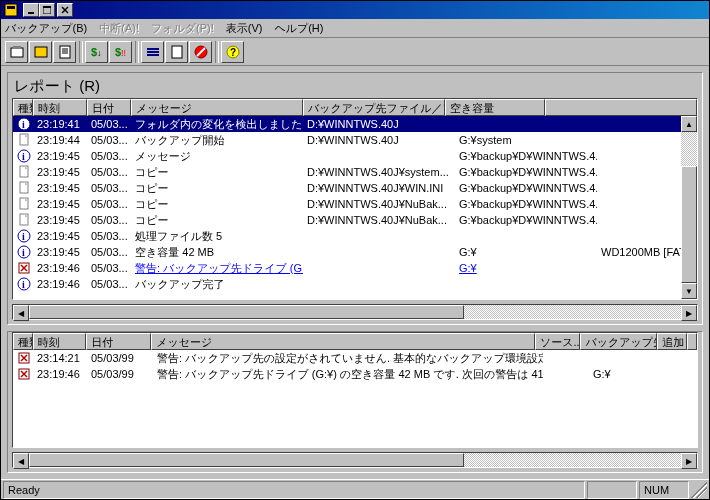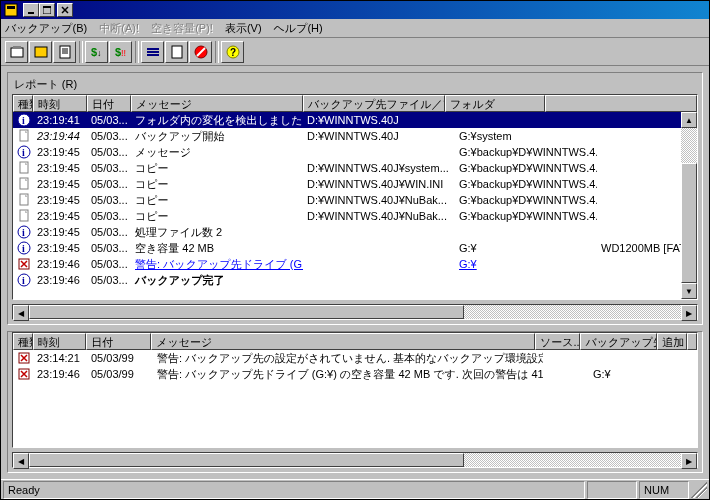--- a/index.html
+++ b/index.html
@@ -13,21 +13,21 @@
 .menubar { height: 19px; display: flex; align-items: center; padding: 0 4px; gap: 12px; border-bottom: 1px solid #808080; }
 .menubar .item { cursor: pointer; }
 .menubar .item.disabled { color: #808080; text-shadow: 1px 1px 0 #fff; }
 .toolbar { height: 28px; display: flex; align-items: center; padding: 2px 4px; gap: 0; border-bottom: 1px solid #808080; }
 .tbtn { width: 23px; height: 22px; border: 1px solid; border-color: #fff #404040 #404040 #fff; background: #c0c0c0; display: flex; align-items: center; justify-content: center; cursor: pointer; margin-right: 1px; }
 .tsep { width: 4px; height: 22px; border-left: 1px solid #808080; border-right: 1px solid #fff; margin: 0 2px; }
 .content { flex: 1; display: flex; flex-direction: column; padding: 6px; gap: 6px; overflow: hidden; }
 .pane { border: 1px solid; border-color: #808080 #fff #fff #808080; display: flex; flex-direction: column; background: #c0c0c0; }
 .pane.report { flex: 1.8; }
 .pane.errors { flex: 1; }
-.pane-label { padding: 4px 6px 2px; font-size: 11px; }
+.pane-label { padding: 4px 6px 2px; font-size: 15px; }
 .listview { flex: 1; display: flex; flex-direction: column; border: 1px solid; border-color: #404040 #fff #fff #404040; background: #fff; margin: 0 4px 4px; position: relative; overflow: hidden; }
 .lv-header { display: flex; background: #c0c0c0; height: 17px; flex-shrink: 0; }
 .lv-header .col { border: 1px solid; border-color: #fff #404040 #404040 #fff; padding: 1px 4px; font-size: 11px; white-space: nowrap; overflow: hidden; }
 .lv-body { flex: 1; overflow: hidden; position: relative; }
 .lv-row { display: flex; height: 16px; align-items: center; }
 .lv-row.selected { background: #000080; color: #fff; }
 .lv-row .cell { padding: 0 4px; font-size: 11px; white-space: nowrap; overflow: hidden; display: flex; align-items: center; gap: 2px; }
 .lv-row .cell.link { color: #0000ff; text-decoration: underline; }
 .row-icon { width: 14px; height: 14px; flex-shrink: 0; display: inline-flex; align-items: center; justify-content: center; }
 .vscroll { position: absolute; right: 0; top: 17px; bottom: 0; width: 16px; background: #c0c0c0; display: flex; flex-direction: column; }
@@ -70,21 +70,21 @@
             <line x1="1" y1="1" x2="7" y2="7" stroke="#000" stroke-width="1.5"></line>
             <line x1="7" y1="1" x2="1" y2="7" stroke="#000" stroke-width="1.5"></line>
           </svg>
         </div>
     </div>
   </div>
 
   <div class="menubar">
     <span class="item">バックアップ(B)</span>
     <span class="item disabled">中断(A)!</span>
-    <span class="item disabled">空き容量(P)!</span>
+    <span class="item disabled">フォルダ(P)!</span>
     <span class="item">表示(V)</span>
     <span class="item">ヘルプ(H)</span>
   </div>
 
   <div class="toolbar">
     <div class="tbtn">
         <svg width="16" height="16">
           <rect x="2" y="4" width="12" height="9" fill="#fff" stroke="#000"></rect>
           <rect x="4" y="2" width="8" height="3" fill="#808080"></rect>
         </svg>
@@ -147,21 +147,21 @@
 
     <div class="pane report">
       <div class="pane-label">レポート (R)</div>
       <div class="listview">
         <div class="lv-header" id="report-header">
             <div class="col" style="width: 20px;">種類</div>
             <div class="col" style="width: 54px;">時刻</div>
             <div class="col" style="width: 44px;">日付</div>
             <div class="col" style="width: 172px;">メッセージ</div>
             <div class="col" style="width: 142px;">バックアップ先ファイル／フォ...</div>
-            <div class="col" style="width: 100px;">フォルダ</div>
+            <div class="col" style="width: 100px;">空き容量</div>
             <div class="col" style="flex: 1 1 0%;"></div>
           </div>
         <div class="lv-body" id="report-body">
             <div class="lv-row selected">
               <div class="cell" style="width: 20px;">
                 <span class="row-icon">
                   <svg width="14" height="14">
                     <circle cx="7" cy="7" r="6" fill="#fff" stroke="#0000a0"></circle>
                     <text x="5" y="11" font-size="10" font-weight="bold" fill="#0000a0" font-family="serif">i</text>
                   </svg>
@@ -176,21 +176,21 @@
             </div>
             <div class="lv-row">
               <div class="cell" style="width: 20px;">
                 <span class="row-icon">
                   <svg width="14" height="14">
                     <rect x="3" y="1" width="8" height="11" fill="#fff" stroke="#808080"></rect>
                     <polygon points="8,1 11,4 8,4" fill="#c0c0c0"></polygon>
                   </svg>
                 </span>
               </div>
-              <div class="cell" style="width: 54px; font-style: italic;">23:19:44</div>
+              <div class="cell" style="width: 54px;">23:19:44</div>
               <div class="cell" style="width: 44px;">05/03...</div>
               <div class="cell" style="width: 172px;">バックアップ開始</div>
               <div class="cell" style="width: 152px;">D:¥WINNTWS.40J</div>
               <div class="cell" style="width: 142px;">G:¥system</div>
               <div class="cell" style="width: 100px;"></div>
             </div>
             <div class="lv-row">
               <div class="cell" style="width: 20px;">
                 <span class="row-icon">
                   <svg width="14" height="14">
@@ -274,21 +274,21 @@
               <div class="cell" style="width: 20px;">
                 <span class="row-icon">
                   <svg width="14" height="14">
                     <circle cx="7" cy="7" r="6" fill="#fff" stroke="#0000a0"></circle>
                     <text x="5" y="11" font-size="10" font-weight="bold" fill="#0000a0" font-family="serif">i</text>
                   </svg>
                 </span>
               </div>
               <div class="cell" style="width: 54px;">23:19:45</div>
               <div class="cell" style="width: 44px;">05/03...</div>
-              <div class="cell" style="width: 172px;">処理ファイル数 2</div>
+              <div class="cell" style="width: 172px;">処理ファイル数 5</div>
               <div class="cell" style="width: 152px;"></div>
               <div class="cell" style="width: 142px;"></div>
               <div class="cell" style="width: 100px;"></div>
             </div>
             <div class="lv-row">
               <div class="cell" style="width: 20px;">
                 <span class="row-icon">
                   <svg width="14" height="14">
                     <circle cx="7" cy="7" r="6" fill="#fff" stroke="#0000a0"></circle>
                     <text x="5" y="11" font-size="10" font-weight="bold" fill="#0000a0" font-family="serif">i</text>
@@ -322,21 +322,21 @@
               <div class="cell" style="width: 20px;">
                 <span class="row-icon">
                   <svg width="14" height="14">
                     <circle cx="7" cy="7" r="6" fill="#fff" stroke="#0000a0"></circle>
                     <text x="5" y="11" font-size="10" font-weight="bold" fill="#0000a0" font-family="serif">i</text>
                   </svg>
                 </span>
               </div>
               <div class="cell" style="width: 54px;">23:19:46</div>
               <div class="cell" style="width: 44px;">05/03...</div>
-              <div class="cell" style="width: 172px; font-weight: bold;">バックアップ完了</div>
+              <div class="cell" style="width: 172px;">バックアップ完了</div>
               <div class="cell" style="width: 152px;"></div>
               <div class="cell" style="width: 142px;"></div>
               <div class="cell" style="width: 100px;"></div>
             </div>
           </div>
         <div class="vscroll">
           <div class="sbtn">▲</div>
           <div class="strack" style="flex:0.3"></div>
           <div class="sthumb" style="flex:1"></div>
           <div class="sbtn">▼</div>

